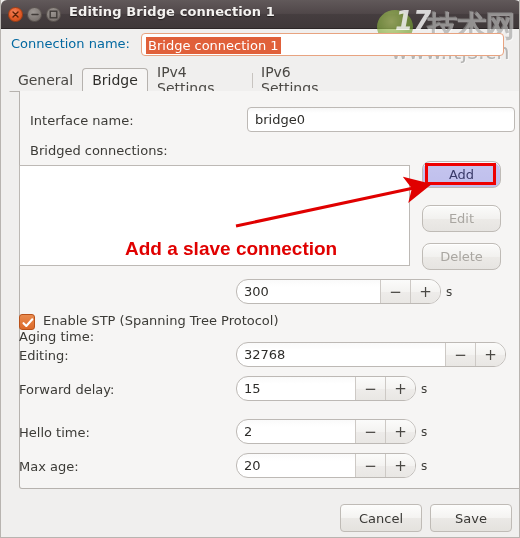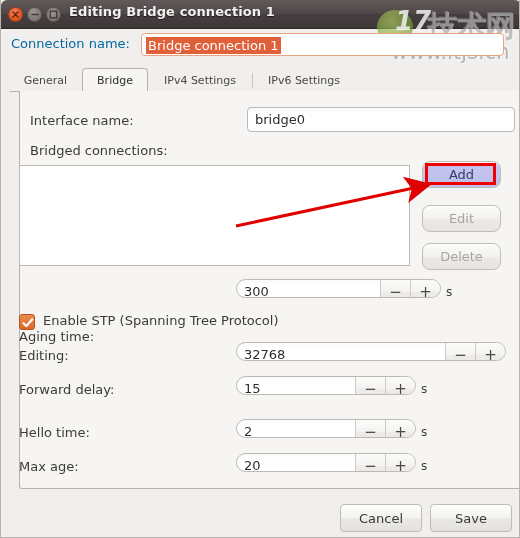--- a/index.html
+++ b/index.html
@@ -103,21 +103,21 @@
     white-space: nowrap;
   }
 
   
   .tabstrip {
     position: absolute; left: 8px; top: 68px;
     width: 504px; height: 24px;
   }
   .tab {
     position: absolute; top: 0; height: 24px;
-    font-size: 11px; color: #4a4844;
+    font-size: 14px; color: #4a4844;
     display: flex; align-items: center; justify-content: center;
     box-sizing: border-box;
     border: 1px solid transparent;
     padding: 0 8px;
   }
   .tab.inactive { border-bottom: 1px solid #b6b2ae; }
   .tab.active {
     background: #f6f5f4;
     border: 1px solid #b6b2ae;
     border-bottom: 1px solid #f6f5f4;
@@ -191,21 +191,21 @@
   }
   .hlbox {
     position: absolute; left: 424px; top: 163px;
     width: 71px; height: 22px;
     border: 3px solid #ee0000;
     box-sizing: border-box;
   }
 
   
   .spin {
-    position: absolute; height: 19px;
+    position: absolute; height: 25px;
     background: linear-gradient(to bottom, #fafafa 0%, #ffffff 30%, #ffffff 100%);
     border: 1px solid #bdb9b5;
     border-radius: 12px;
     box-sizing: border-box;
     overflow: hidden;
   }
   .spin .val {
     position: absolute; left: 7px; top: 4px;
     font-size: 13px; color: #2e2d2a;
   }
@@ -372,17 +372,18 @@
   <div class="unit" style="left:420px;top:459px;">s</div>
 
   <svg class="anno-arrow">
     <defs>
       <marker id="ah" markerWidth="9" markerHeight="9" refX="6" refY="4.5" orient="auto">
         <path d="M0,0 L9,4.5 L0,9 L2.2,4.5 Z" fill="#e00000"></path>
       </marker>
     </defs>
     <line x1="235" y1="226" x2="422" y2="186" stroke="#e00000" stroke-width="3" marker-end="url(#ah)"></line>
   </svg>
+  <div class="anno-text">Add a slave connection</div>
 
   <div class="dlgbtn" style="left:339px;width:82px;">Cancel</div>
   <div class="dlgbtn" style="left:429px;width:82px;">Save</div>
 
 </div>
 
 </body></html>

